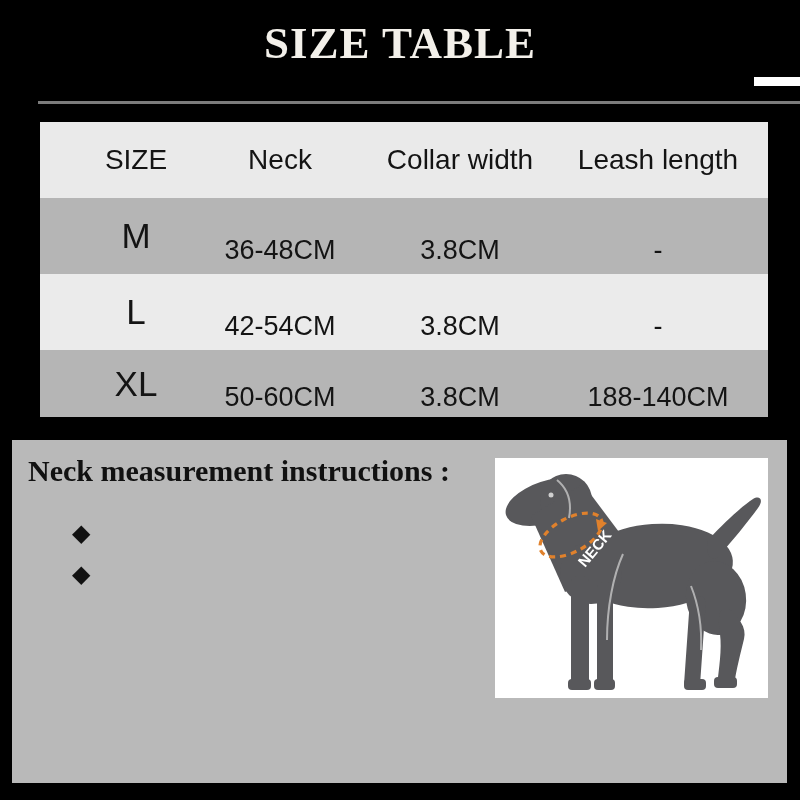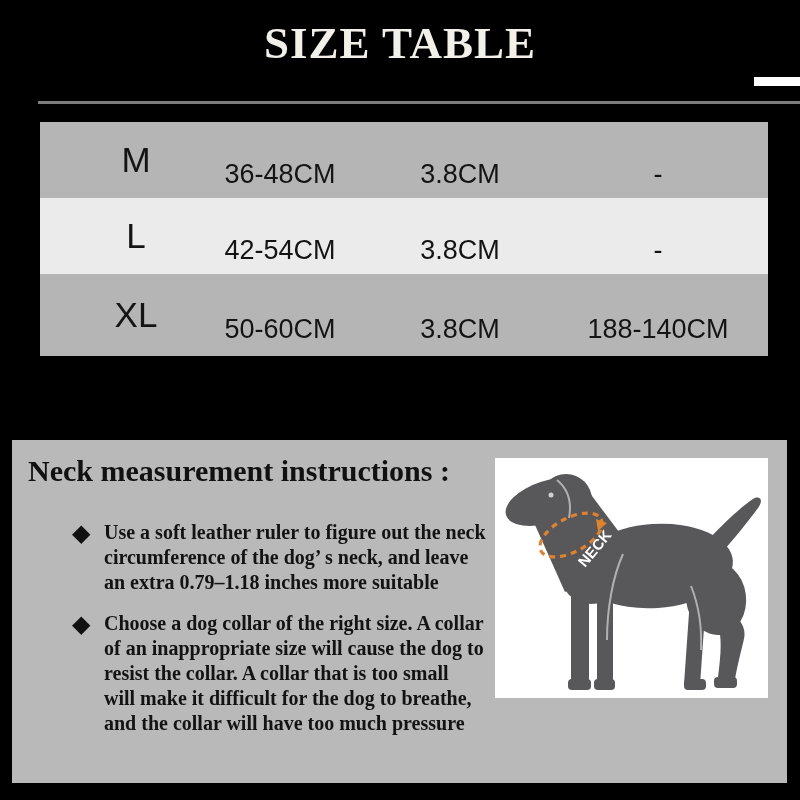--- a/index.html
+++ b/index.html
@@ -13,21 +13,21 @@
 
   .top-dash { position:absolute; top:77px; right:0; width:46px; height:9px; background:#ffffff; }
   .divider  { position:absolute; top:101px; left:38px; width:762px; height:3px; background:#7c7c7c; }
 
   
   .size-table { position:absolute; left:40px; top:122px; width:728px; }
   .t-row { display:grid; grid-template-columns:192px 96px 264px 176px; }
   .t-row.hdr   { height:76px; background:#eaeaea; }
   .t-row.r0    { height:76px; background:#b5b5b5; }
   .t-row.r1    { height:76px; background:#ebebeb; }
-  .t-row.r2    { height:82px; background:#b5b5b5; }
+  .t-row.r2    { height:67px; background:#b5b5b5; }
   .cell { display:flex; align-items:center; justify-content:center;
           white-space:nowrap; color:#141414; }
   .cell.c3 { padding-right:44px; }
   .hdr .cell { font-size:28px; }
   .cell.size-col { font-size:35px; }
   .cell.val  { font-size:27px;margin-top:28px; }
 
   
   .panel { position:absolute; left:12px; top:440px; width:775px; height:343px;
            background:#b9b9b9; }
@@ -50,20 +50,26 @@
     font-size:22px; line-height:24px; color:#ee1111; white-space:pre-line; }
 </style>
 </head>
 <body>
 
 <div class="page-title">SIZE TABLE</div>
 <div class="top-dash"></div>
 <div class="divider"></div>
 
 <div class="size-table">
+  <div class="t-row hdr">
+    <div class="cell">SIZE</div>
+    <div class="cell">Neck</div>
+    <div class="cell">Collar width</div>
+    <div class="cell c3">Leash length</div>
+  </div>
   <div class="t-row r0">
     <div class="cell size-col">M</div>
     <div class="cell val">36-48CM</div>
     <div class="cell val">3.8CM</div>
     <div class="cell val c3">-</div>
   </div>
   <div class="t-row r1">
     <div class="cell size-col">L</div>
     <div class="cell val">42-54CM</div>
     <div class="cell val">3.8CM</div>
@@ -76,31 +82,23 @@
     <div class="cell val c3">188-140CM</div>
   </div>
 </div>
 
 <div class="panel">
   <div class="panel-heading">Neck measurement instructions :</div>
 
   <div class="bullet-list">
     <div class="bullet">
       <span class="bullet-icon">◆</span>
-      <span class="bullet-text">Use a soft leather ruler to figure out the neck
-circumference of the dog’ s neck, and leave
-an extra 0.79–1.18 inches more suitable</span>
     </div>
     <div class="bullet">
       <span class="bullet-icon">◆</span>
-      <span class="bullet-text">Choose a dog collar of the right size. A collar
-of an inappropriate size will cause the dog to
-resist the collar. A collar that is too small
-will make it difficult for the dog to breathe,
-and the collar will have too much pressure</span>
     </div>
   </div>
 
   <div class="dog-box">
     <svg width="273" height="240" viewBox="0 0 273 240" xmlns="http://www.w3.org/2000/svg">
       <g fill="#58585b">
 
         <ellipse cx="52" cy="44" rx="43" ry="21" transform="rotate(-18 52 44)"></ellipse>
         <circle cx="71" cy="42" r="26"></circle>
 

